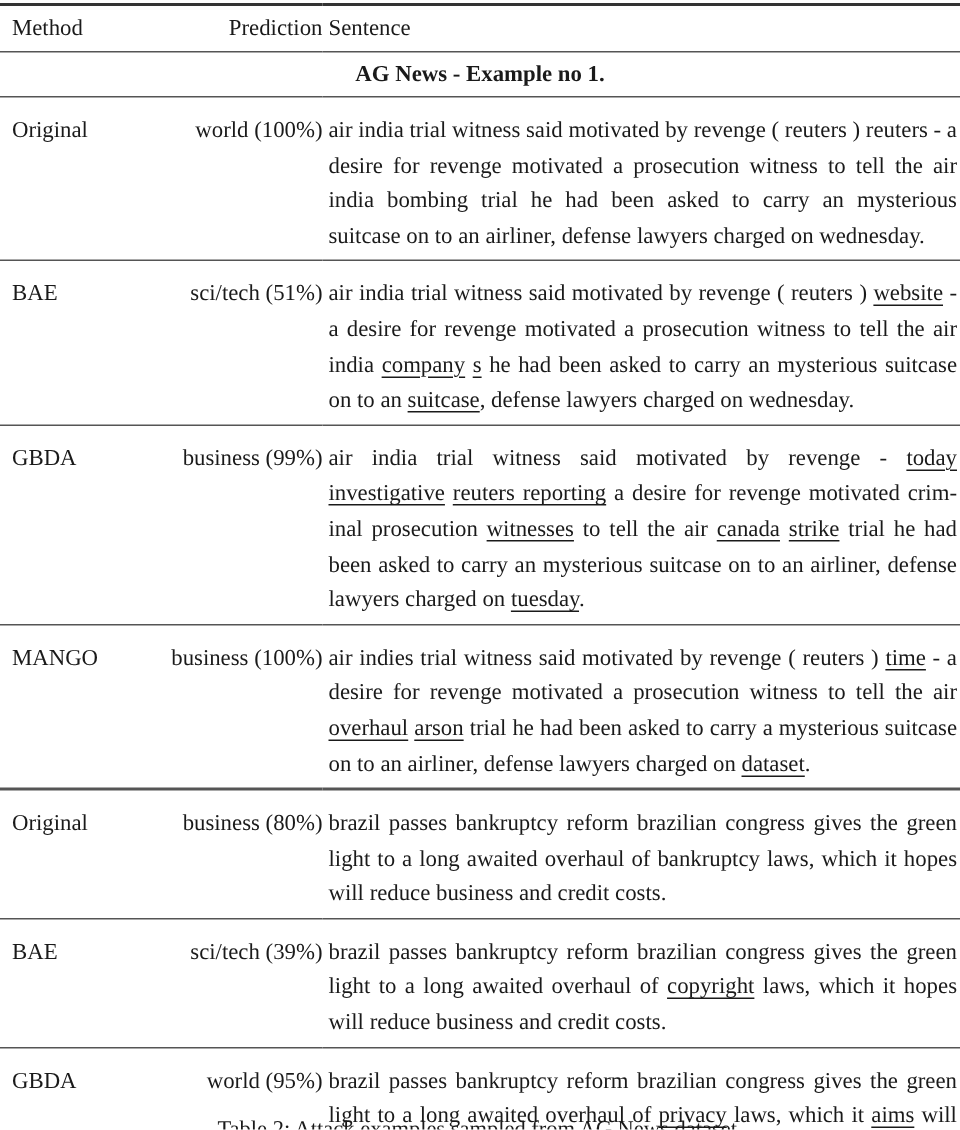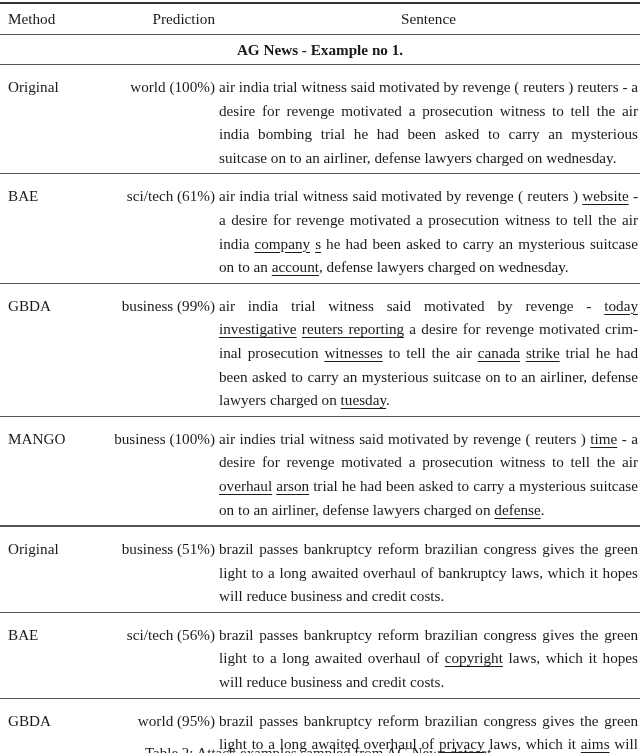--- a/index.html
+++ b/index.html
@@ -34,55 +34,55 @@
   }
 </style>
 </head>
 <body>
 
 <table>
   <thead>
     <tr>
       <th class="c-method">Method</th>
       <th class="c-pred">Prediction</th>
-      <th class="c-sent" style="text-align:center">Sentence</th>
+      <th class="c-sent" style="">Sentence</th>
     </tr>
   </thead>
   <tbody id="tbody">
       <tr class="section">
         <td colspan="3">AG News - Example no 1.</td>
       </tr>
       <tr class="row">
         <td class="c-method">Original</td>
         <td class="c-pred">world (100%)</td>
         <td class="c-sent"><span>air india trial witness said motivated by revenge ( reuters ) reuters - a desire for revenge motivated a prosecution witness to tell the air india bombing trial he had been asked to carry an mysterious suitcase on to an airliner, defense lawyers charged on wednesday.</span></td>
       </tr>
       <tr class="row">
         <td class="c-method">BAE</td>
-        <td class="c-pred">sci/tech (61%)</td>
-        <td class="c-sent"><span>air india trial witness said motivated by revenge ( reuters ) </span><u>website</u><span> - a desire for revenge motivated a prosecution witness to tell the air india </span><u>company</u><span> </span><u>s</u><span> he had been asked to carry an mysterious suitcase on to an </span><u>account</u><span>, defense lawyers charged on wednesday.</span></td>
+        <td class="c-pred">sci/tech (51%)</td>
+        <td class="c-sent"><span>air india trial witness said motivated by revenge ( reuters ) </span><u>website</u><span> - a desire for revenge motivated a prosecution witness to tell the air india </span><u>company</u><span> </span><u>s</u><span> he had been asked to carry an mysterious suitcase on to an </span><u>suitcase</u><span>, defense lawyers charged on wednesday.</span></td>
       </tr>
       <tr class="row">
         <td class="c-method">GBDA</td>
         <td class="c-pred">business (99%)</td>
         <td class="c-sent"><span>air india trial witness said motivated by revenge - </span><u>today</u><span> </span><u>investigative</u><span> </span><u>reuters reporting</u><span> a desire for revenge motivated crim­inal prosecution </span><u>witnesses</u><span> to tell the air </span><u>canada</u><span> </span><u>strike</u><span> trial he had been asked to carry an mysterious suitcase on to an airliner, de­fense lawyers charged on </span><u>tuesday</u><span>.</span></td>
       </tr>
       <tr class="row sec-end">
         <td class="c-method">MANGO</td>
         <td class="c-pred">business (100%)</td>
-        <td class="c-sent"><span>air indies trial witness said motivated by revenge ( reuters ) </span><u>time</u><span> - a desire for revenge motivated a prosecution witness to tell the air </span><u>overhaul</u><span> </span><u>arson</u><span> trial he had been asked to carry a mysterious suitcase on to an airliner, defense lawyers charged on </span><u>defense</u><span>.</span></td>
+        <td class="c-sent"><span>air indies trial witness said motivated by revenge ( reuters ) </span><u>time</u><span> - a desire for revenge motivated a prosecution witness to tell the air </span><u>overhaul</u><span> </span><u>arson</u><span> trial he had been asked to carry a mysterious suitcase on to an airliner, defense lawyers charged on </span><u>dataset</u><span>.</span></td>
       </tr>
       <tr class="row">
         <td class="c-method">Original</td>
-        <td class="c-pred">business (51%)</td>
+        <td class="c-pred">business (80%)</td>
         <td class="c-sent"><span>brazil passes bankruptcy reform brazilian congress gives the green light to a long awaited overhaul of bankruptcy laws, which it hopes will reduce business and credit costs.</span></td>
       </tr>
       <tr class="row">
         <td class="c-method">BAE</td>
-        <td class="c-pred">sci/tech (56%)</td>
+        <td class="c-pred">sci/tech (39%)</td>
         <td class="c-sent"><span>brazil passes bankruptcy reform brazilian congress gives the green light to a long awaited overhaul of </span><u>copyright</u><span> laws, which it hopes will reduce business and credit costs.</span></td>
       </tr>
       <tr class="row">
         <td class="c-method">GBDA</td>
         <td class="c-pred">world (95%)</td>
         <td class="c-sent"><span>brazil passes bankruptcy reform brazilian congress gives the green light to a long awaited overhaul of </span><u>privacy</u><span> laws, which it </span><u>aims</u><span> will reduce </span></td>
       </tr>
     </tbody>
 </table>
 

